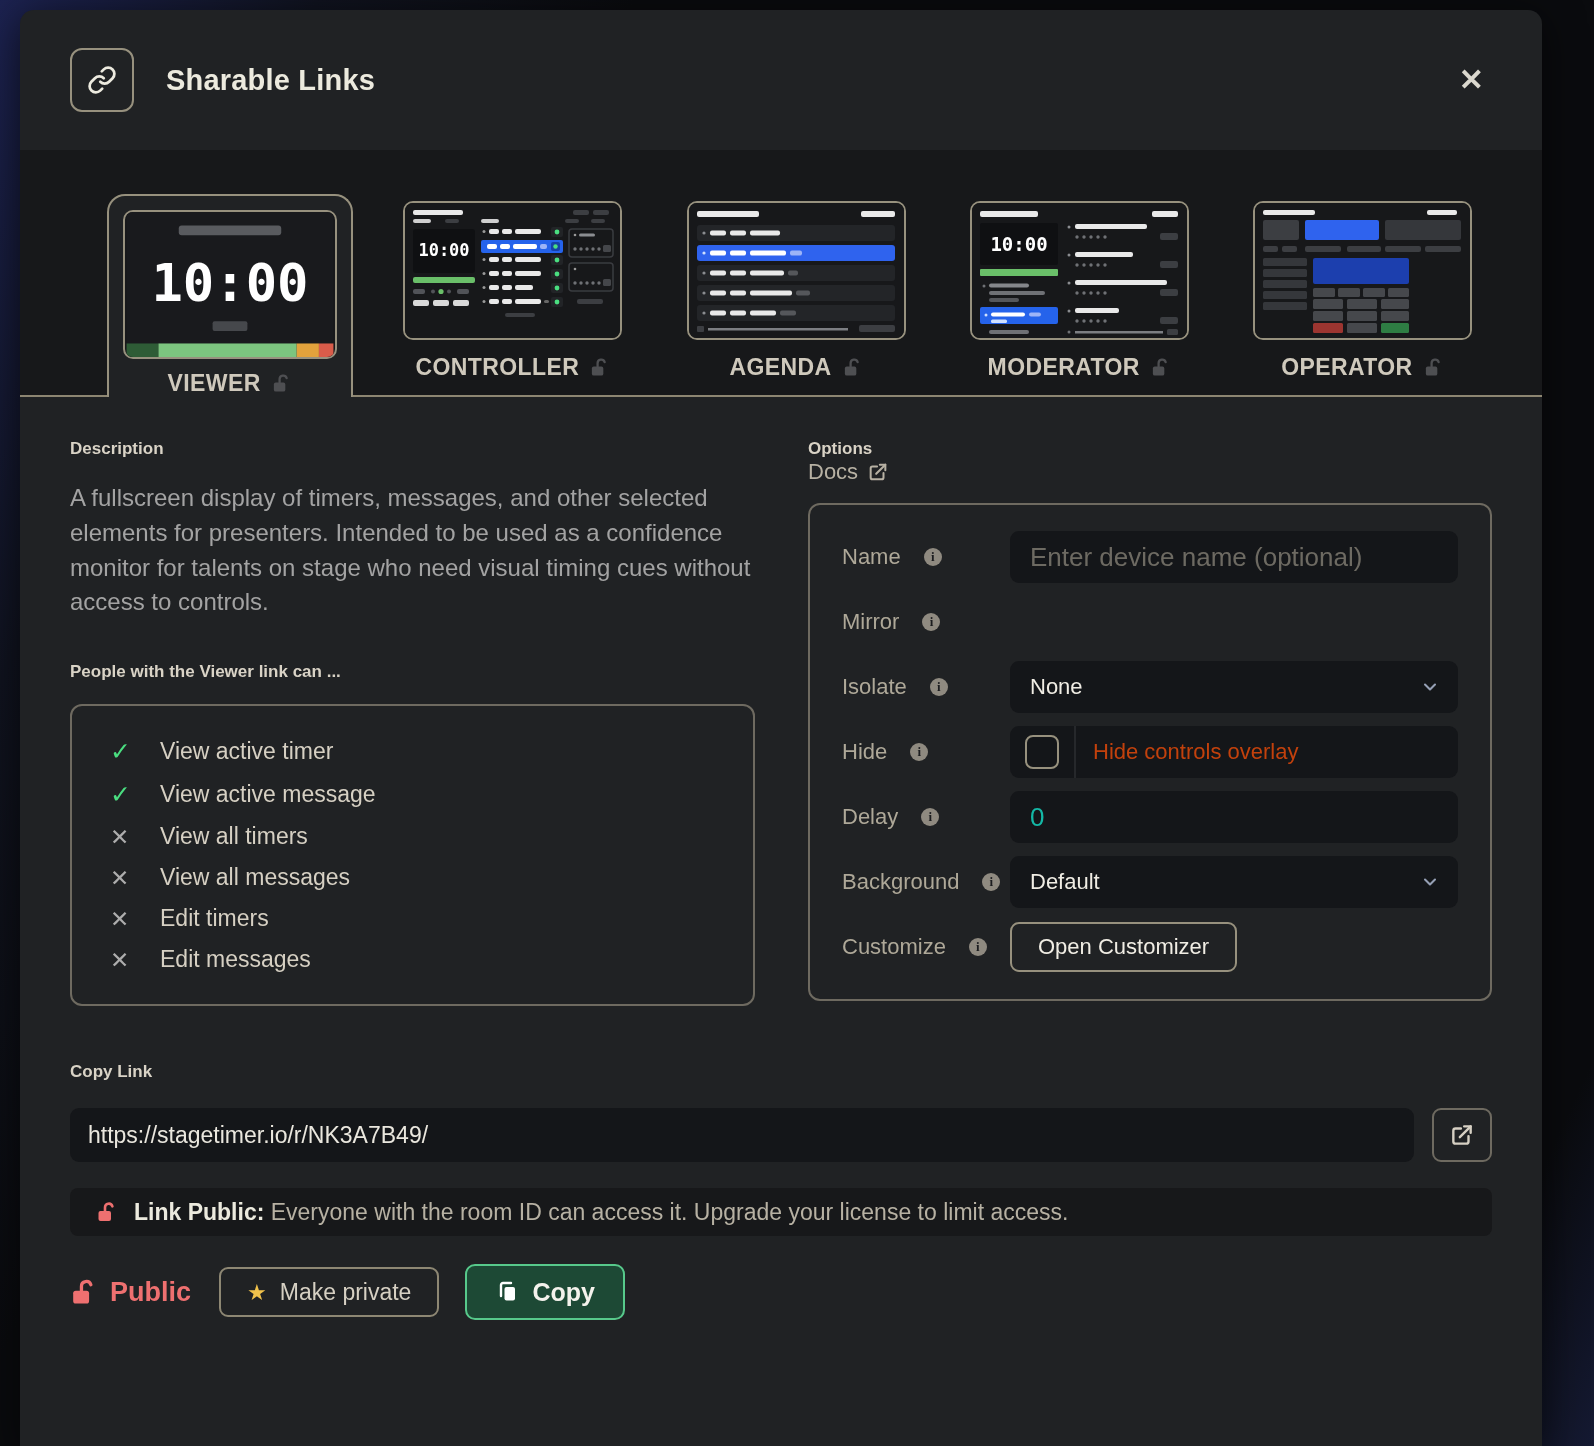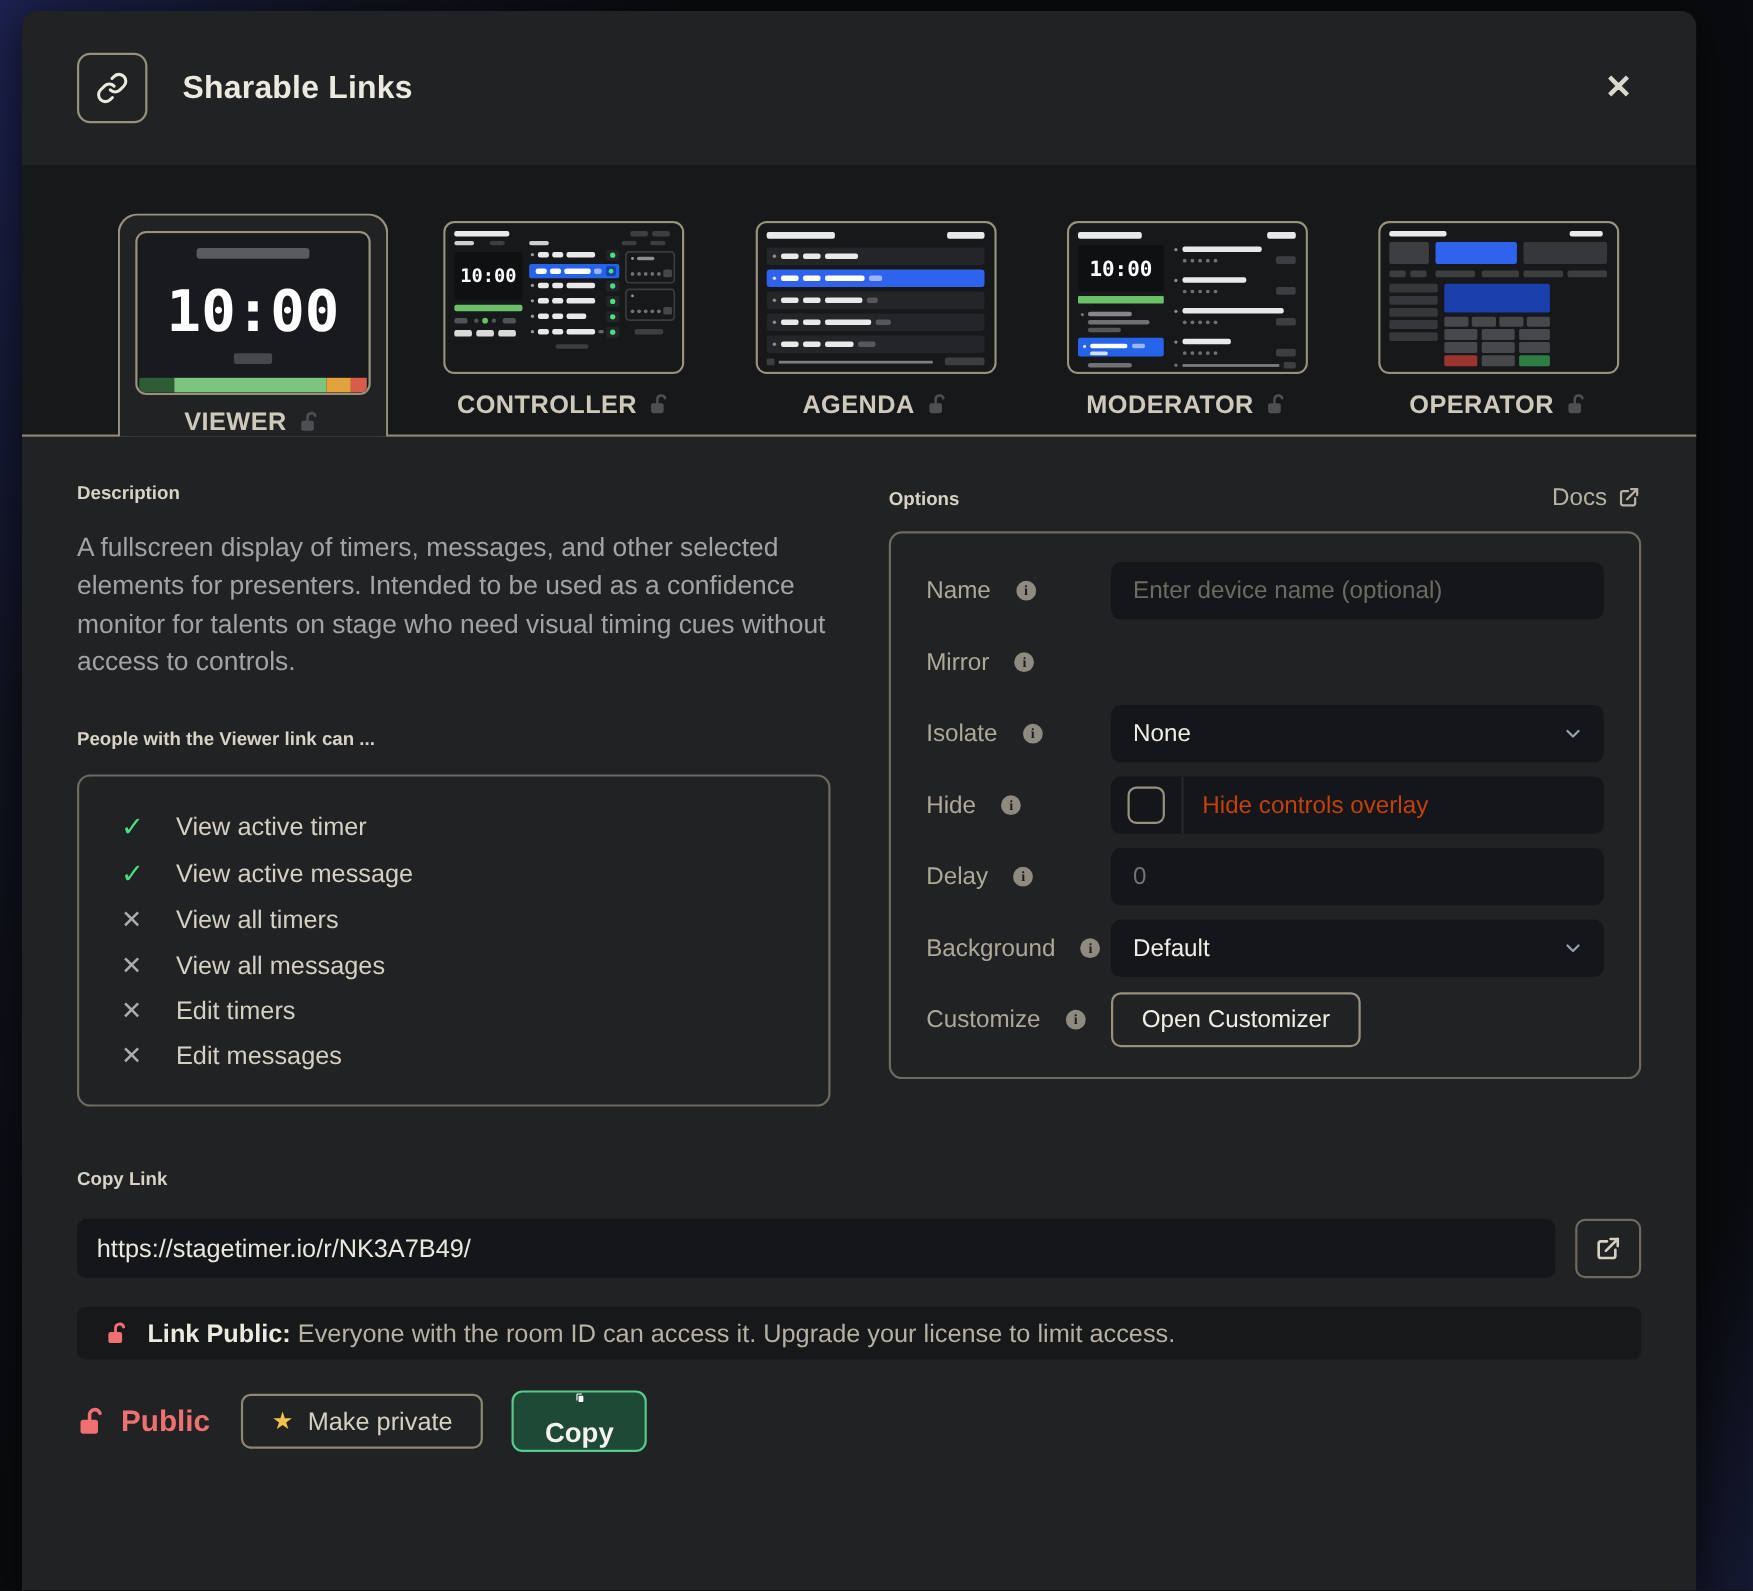--- a/index.html
+++ b/index.html
@@ -37,31 +37,31 @@
   .col-left{width:685px;flex:none;}
   .col-right{width:684px;flex:none;margin-left:auto;}
   .section-head{font-size:17px;font-weight:700;color:#d9d3c6;margin:0;}
   .desc-body{margin:22px 0 0;font-size:24px;line-height:1.45;color:#a3a3a3;}
   .perm-head{margin-top:42px;}
   .permbox{margin-top:22px;border:2px solid #6e6a60;border-radius:12px;padding:24px 0;}
   .permrow{display:flex;align-items:center;padding:7px 0 7px 38px;font-size:23px;color:#d6d0c3;}
   .permicon{width:50px;flex:none;font-size:25px;font-weight:700;font-family:"DejaVu Sans",sans-serif;}
   .permicon.check{color:#4ade80;}
   .permicon.cross{color:#adadad;font-size:23px;}
-  .options-headrow{display:flex;align-items:baseline;justify-content:space-between;}
+  .options-headrow{display:flex;align-items:baseline;flex-direction:column;}
   .docs-link{display:flex;align-items:center;gap:9px;font-size:22px;color:#b7b1a3;cursor:pointer;}
   .optbox{margin-top:18px;border:2px solid #6e6a60;border-radius:12px;
     padding:26px 32px;display:flex;flex-direction:column;gap:13px;}
   .optrow{display:flex;align-items:center;min-height:52px;}
   .optlabel{width:168px;flex:none;display:flex;align-items:center;gap:23px;font-size:22px;color:#aea898;}
   .info{width:18px;height:18px;border-radius:50%;background:#8f8a80;color:#1c1d1f;
     font-size:13px;font-weight:700;display:flex;align-items:center;justify-content:center;
     font-family:"Liberation Serif",serif;flex:none;cursor:default;}
   .optinput{flex:1;height:52px;background:#141619;border:none;border-radius:9px;
-    padding:0 20px;font-size:22px;color:#737373;outline:none;box-sizing:border-box;min-width:0;}
+    padding:0 20px;font-size:26px;color:#14b8a6;outline:none;box-sizing:border-box;min-width:0;}
   .optinput::placeholder{color:#6d6a62;}
   .optcontrol{flex:1;height:52px;background:#141619;border-radius:9px;display:flex;
     align-items:center;box-sizing:border-box;}
   .select{justify-content:space-between;padding:0 18px 0 20px;cursor:pointer;}
   .select .val{font-size:22px;color:#f0ede4;}
   .checkbox{width:30px;height:30px;border:2px solid #97917e;border-radius:8px;
     margin-left:15px;flex:none;background:transparent;cursor:pointer;}
   .vdiv{width:2px;align-self:stretch;background:#26282b;margin-left:15px;}
   .checklabel{margin-left:17px;font-size:22px;color:#c2410c;text-align:center;}
   .custbtn{height:50px;border:2px solid #97917e;border-radius:9px;background:none;
@@ -81,21 +81,21 @@
   .pubwrap{display:flex;align-items:center;gap:12px;color:#ee7070;font-size:27px;font-weight:700;}
   .makepriv{margin-left:28px;height:50px;border:2px solid #8d8773;border-radius:9px;
     background:none;display:flex;align-items:center;gap:13px;padding:0 26px;
     font-size:23px;color:#d6d0c3;cursor:pointer;}
   .star{color:#f0c24b;font-size:22px;font-family:"DejaVu Sans",sans-serif;}
   .qrbtn{margin-left:auto;height:54px;border:2px solid #8d8773;border-radius:9px;
     background:none;display:flex;align-items:center;gap:14px;padding:0 28px;
     font-size:23px;color:#d6d0c3;cursor:pointer;}
   .copybtn{margin-left:26px;height:56px;background:#1d4935;border:2px solid #57c98b;border-radius:10px;
     display:flex;align-items:center;gap:13px;padding:0 28px;
-    font-size:25px;font-weight:700;color:#f4f2ec;cursor:pointer;flex-direction:column;}
+    font-size:25px;font-weight:700;color:#f4f2ec;cursor:pointer;}
   .pvtxt{font-family:"DejaVu Sans Mono",monospace;font-weight:bold;fill:#ffffff;}
 </style>
 </head>
 <body>
 
 <div class="backdrop">
   <div class="modal">
 
     <div class="modal-header">
       <div class="icon-box">

